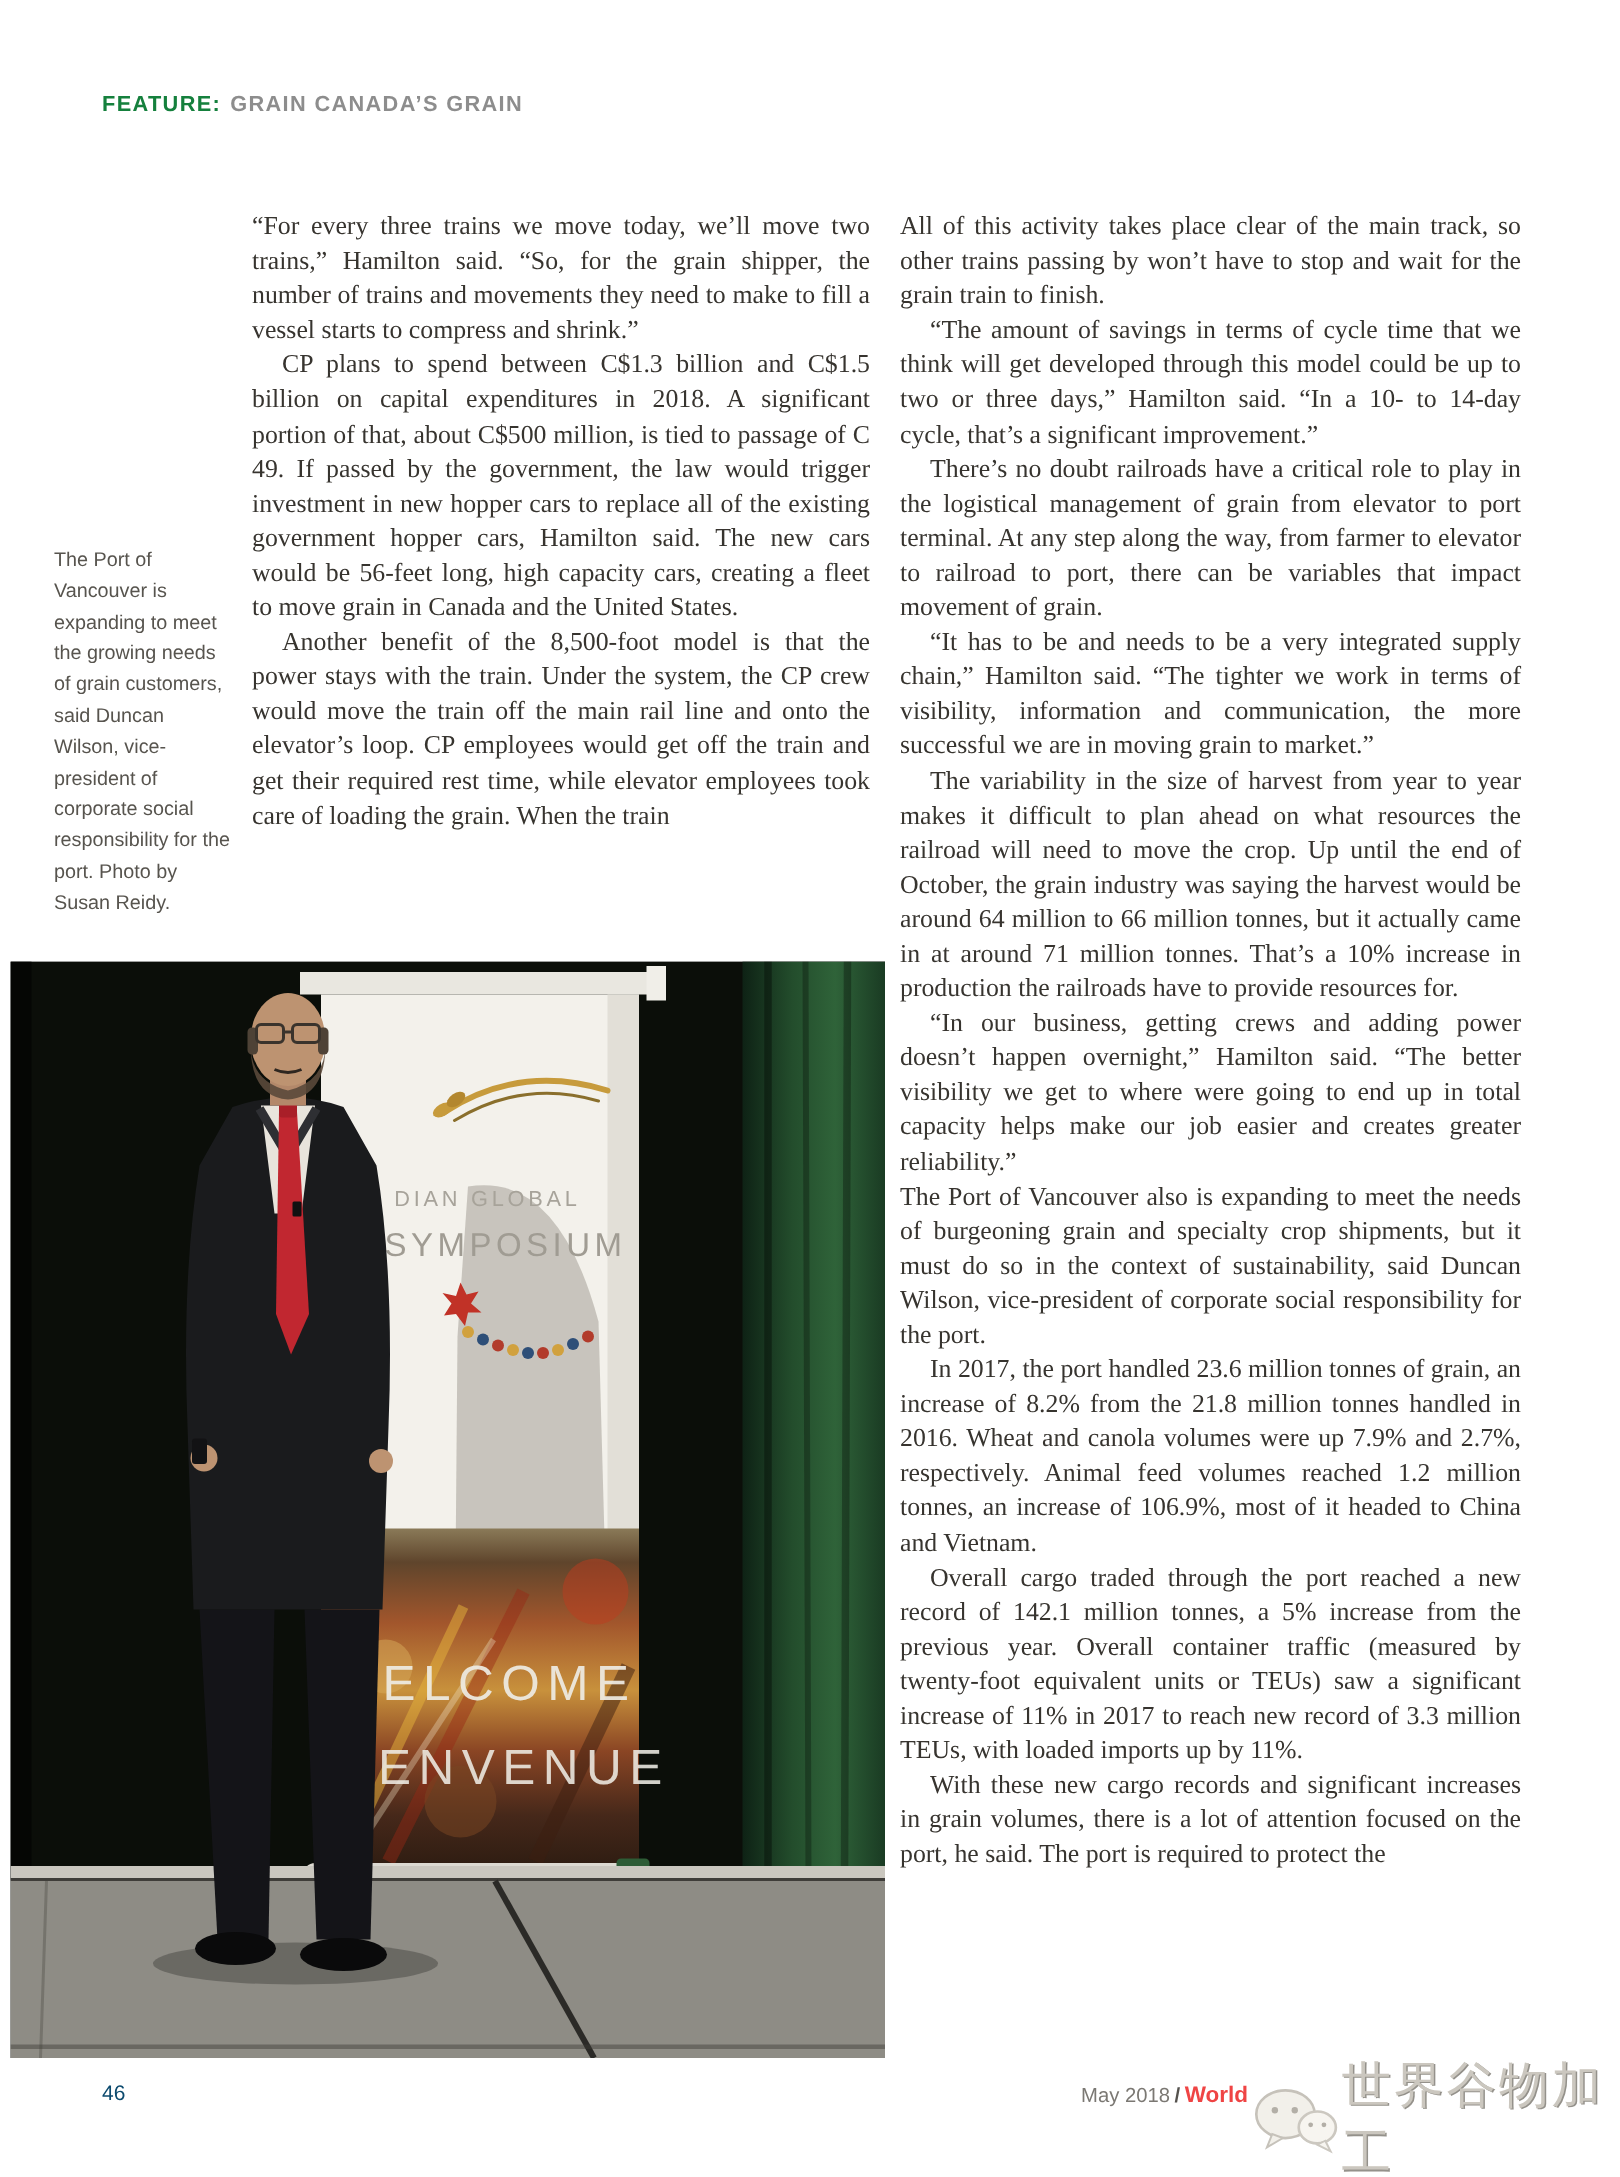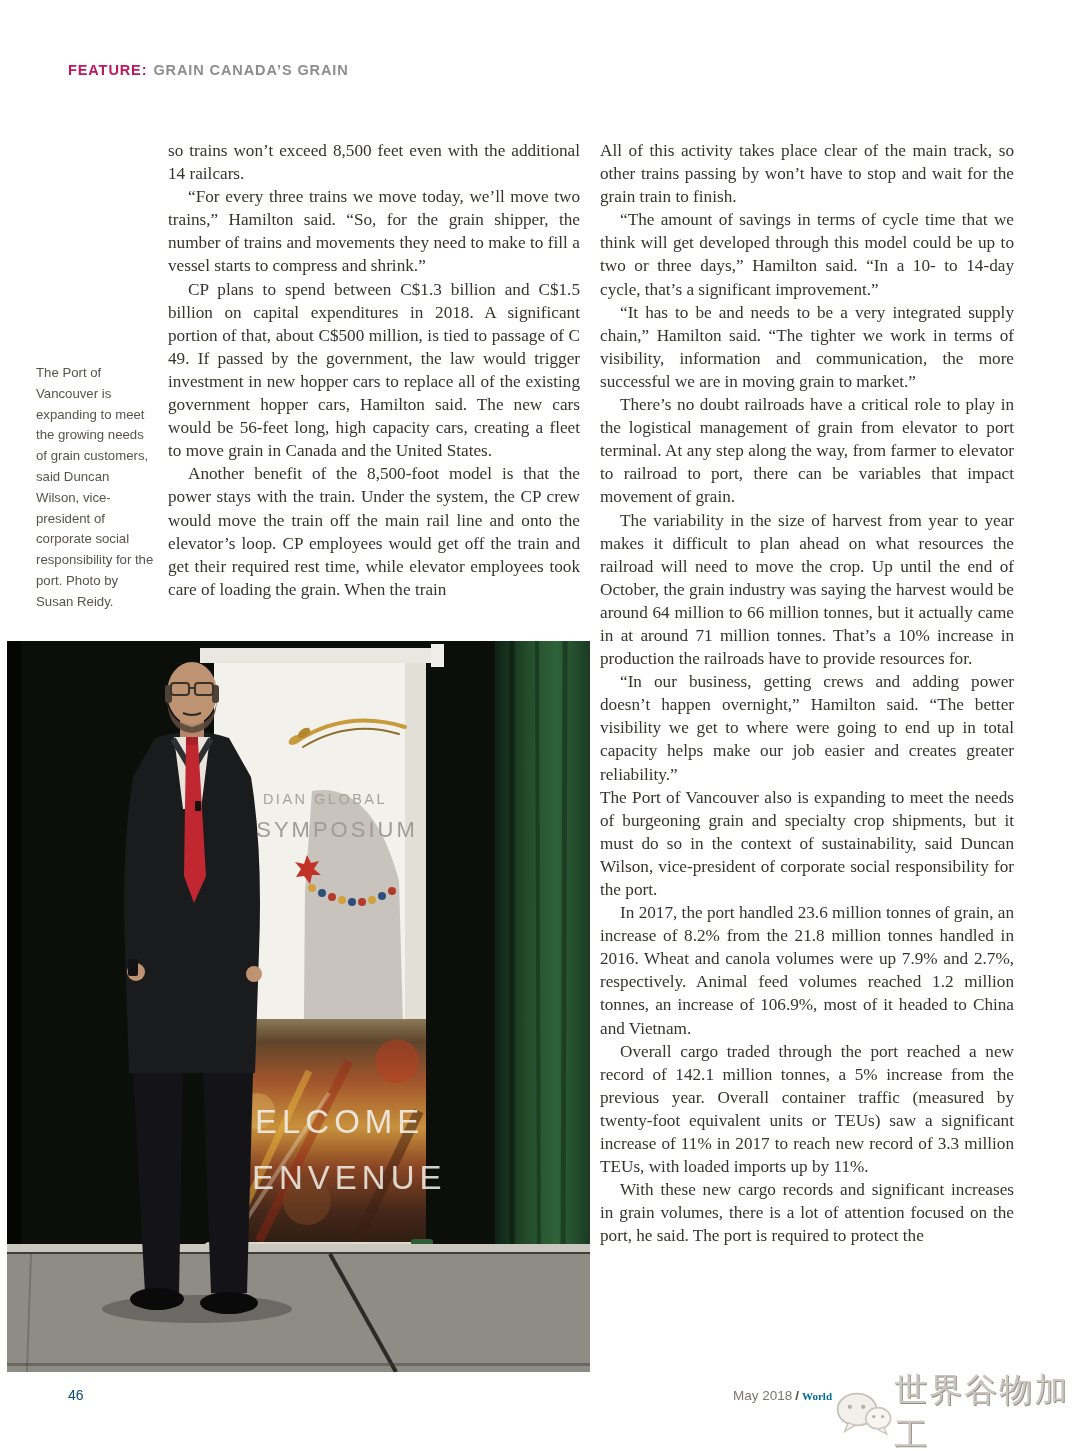--- a/index.html
+++ b/index.html
@@ -2,21 +2,21 @@
 <html><head>
 <meta charset="utf-8">
 <style>
   html,body{margin:0;padding:0;}
   body{width:1080px;height:1451px;background:#ffffff;position:relative;overflow:hidden;
        font-family:"Liberation Serif",serif;}
 
   .feature-header{position:absolute;left:68px;top:62px;
     font-family:"Liberation Sans",sans-serif;font-size:14.5px;font-weight:bold;
     letter-spacing:.9px;color:#8d8d8d;white-space:nowrap;}
-  .feature-header .feature-label{color:#be185d;margin-right:6px;}
+  .feature-header .feature-label{color:#15803d;margin-right:6px;}
 
   .column{position:absolute;font-family:"Liberation Serif",serif;
     font-size:17.2px;line-height:23.1px;color:#37342f;text-align:justify;}
   .left-col{left:168px;top:139px;width:412px;}
   .right-col{left:600px;top:139px;width:414px;}
   .para-list p{margin:0;text-indent:20px;}
   .para-list p:first-child{text-indent:0;}
 
   .section-heading{font-family:"Liberation Sans",sans-serif;font-size:16.5px;
     font-weight:bold;color:#403e3a;letter-spacing:.2px;margin:25px 0 7px 0;}
@@ -26,50 +26,49 @@
 
   .photo{position:absolute;left:7px;top:641px;width:583px;height:731px;background:#a3a3a3;}
   .photo svg{display:block;}
 
   .page-number{position:absolute;left:68px;top:1387px;
     font-family:"Liberation Sans",sans-serif;font-size:14px;color:#0c4a6e;}
 
   .footer-right{position:absolute;left:560px;top:1388px;width:272px;text-align:right;
     font-family:"Liberation Sans",sans-serif;font-size:13.5px;color:#7b7873;white-space:nowrap;}
   .footer-right .slash{font-weight:bold;color:#55524e;padding:0 3px;}
-  .footer-right .magazine{font-family:Liberation Serif, serif;font-weight:bold;
-    font-size:11px;color:#0369a1;}
+  .footer-right .magazine{font-family:Liberation Sans, sans-serif;font-weight:bold;
+    font-size:15px;color:#ef4444;}
 
   .watermark{position:absolute;left:834px;top:1368px;display:flex;align-items:center;
     gap:2px;pointer-events:none;}
   .watermark-text{font-family:"DejaVu Sans",sans-serif;font-size:33px;letter-spacing:2px;
     color:#c9c5bc;text-shadow:1px 1px 0 #8f8c85, -1px -1px 0 #ffffff;opacity:.95;}
 </style>
 </head>
 <body>
 
 <div class="feature-header">
   <span class="feature-label">FEATURE:</span><span>GRAIN CANADA’S GRAIN</span>
 </div>
 
 <div class="photo-caption">The Port of Vancouver is expanding to meet the growing needs of grain customers, said Duncan Wilson, vice-president of corporate social responsibility for the port. Photo by Susan Reidy.</div>
 
 <div class="column left-col para-list">
-    <p>so trains won’t exceed 8,500 feet even with the additional 14 railcars.</p>
     <p>“For every three trains we move today, we’ll move two trains,” Hamilton said. “So, for the grain shipper, the number of trains and movements they need to make to fill a vessel starts to compress and shrink.”</p>
     <p>CP plans to spend between C$1.3 billion and C$1.5 billion on capital expenditures in 2018. A significant portion of that, about C$500 million, is tied to passage of C 49. If passed by the government, the law would trigger investment in new hopper cars to replace all of the existing government hopper cars, Hamilton said. The new cars would be 56-feet long, high capacity cars, creating a fleet to move grain in Canada and the United States.</p>
     <p>Another benefit of the 8,500-foot model is that the power stays with the train. Under the system, the CP crew would move the train off the main rail line and onto the elevator’s loop. CP employees would get off the train and get their required rest time, while elevator employees took care of loading the grain. When the train</p>
   </div>
 
 <div class="column right-col">
   <div class="para-list">
       <p>All of this activity takes place clear of the main track, so other trains passing by won’t have to stop and wait for the grain train to finish.</p>
       <p>“The amount of savings in terms of cycle time that we think will get developed through this model could be up to two or three days,” Hamilton said. “In a 10- to 14-day cycle, that’s a significant improvement.”</p>
+      <p>There’s no doubt railroads have a critical role to play in the logistical management of grain from elevator to port terminal. At any step along the way, from farmer to elevator to railroad to port, there can be variables that impact movement of grain.</p>
       <p>“It has to be and needs to be a very integrated supply chain,” Hamilton said. “The tighter we work in terms of visibility, information and communication, the more successful we are in moving grain to market.”</p>
-      <p>There’s no doubt railroads have a critical role to play in the logistical management of grain from elevator to port terminal. At any step along the way, from farmer to elevator to railroad to port, there can be variables that impact movement of grain.</p>
       <p>The variability in the size of harvest from year to year makes it difficult to plan ahead on what resources the railroad will need to move the crop. Up until the end of October, the grain industry was saying the harvest would be around 64 million to 66 million tonnes, but it actually came in at around 71 million tonnes. That’s a 10% increase in production the railroads have to provide resources for.</p>
       <p>“In our business, getting crews and adding power doesn’t happen overnight,” Hamilton said. “The better visibility we get to where were going to end up in total capacity helps make our job easier and creates greater reliability.”</p>
     </div>
   <div class="para-list">
       <p>The Port of Vancouver also is expanding to meet the needs of burgeoning grain and specialty crop shipments, but it must do so in the context of sustainability, said Duncan Wilson, vice-president of corporate social responsibility for the port.</p>
       <p>In 2017, the port handled 23.6 million tonnes of grain, an increase of 8.2% from the 21.8 million tonnes handled in 2016. Wheat and canola volumes were up 7.9% and 2.7%, respectively. Animal feed volumes reached 1.2 million tonnes, an increase of 106.9%, most of it headed to China and Vietnam.</p>
       <p>Overall cargo traded through the port reached a new record of 142.1 million tonnes, a 5% increase from the previous year. Overall container traffic (measured by twenty-foot equivalent units or TEUs) saw a significant increase of 11% in 2017 to reach new record of 3.3 million TEUs, with loaded imports up by 11%.</p>
       <p>With these new cargo records and significant increases in grain volumes, there is a lot of attention focused on the port, he said. The port is required to protect the</p>
     </div>
 </div>

